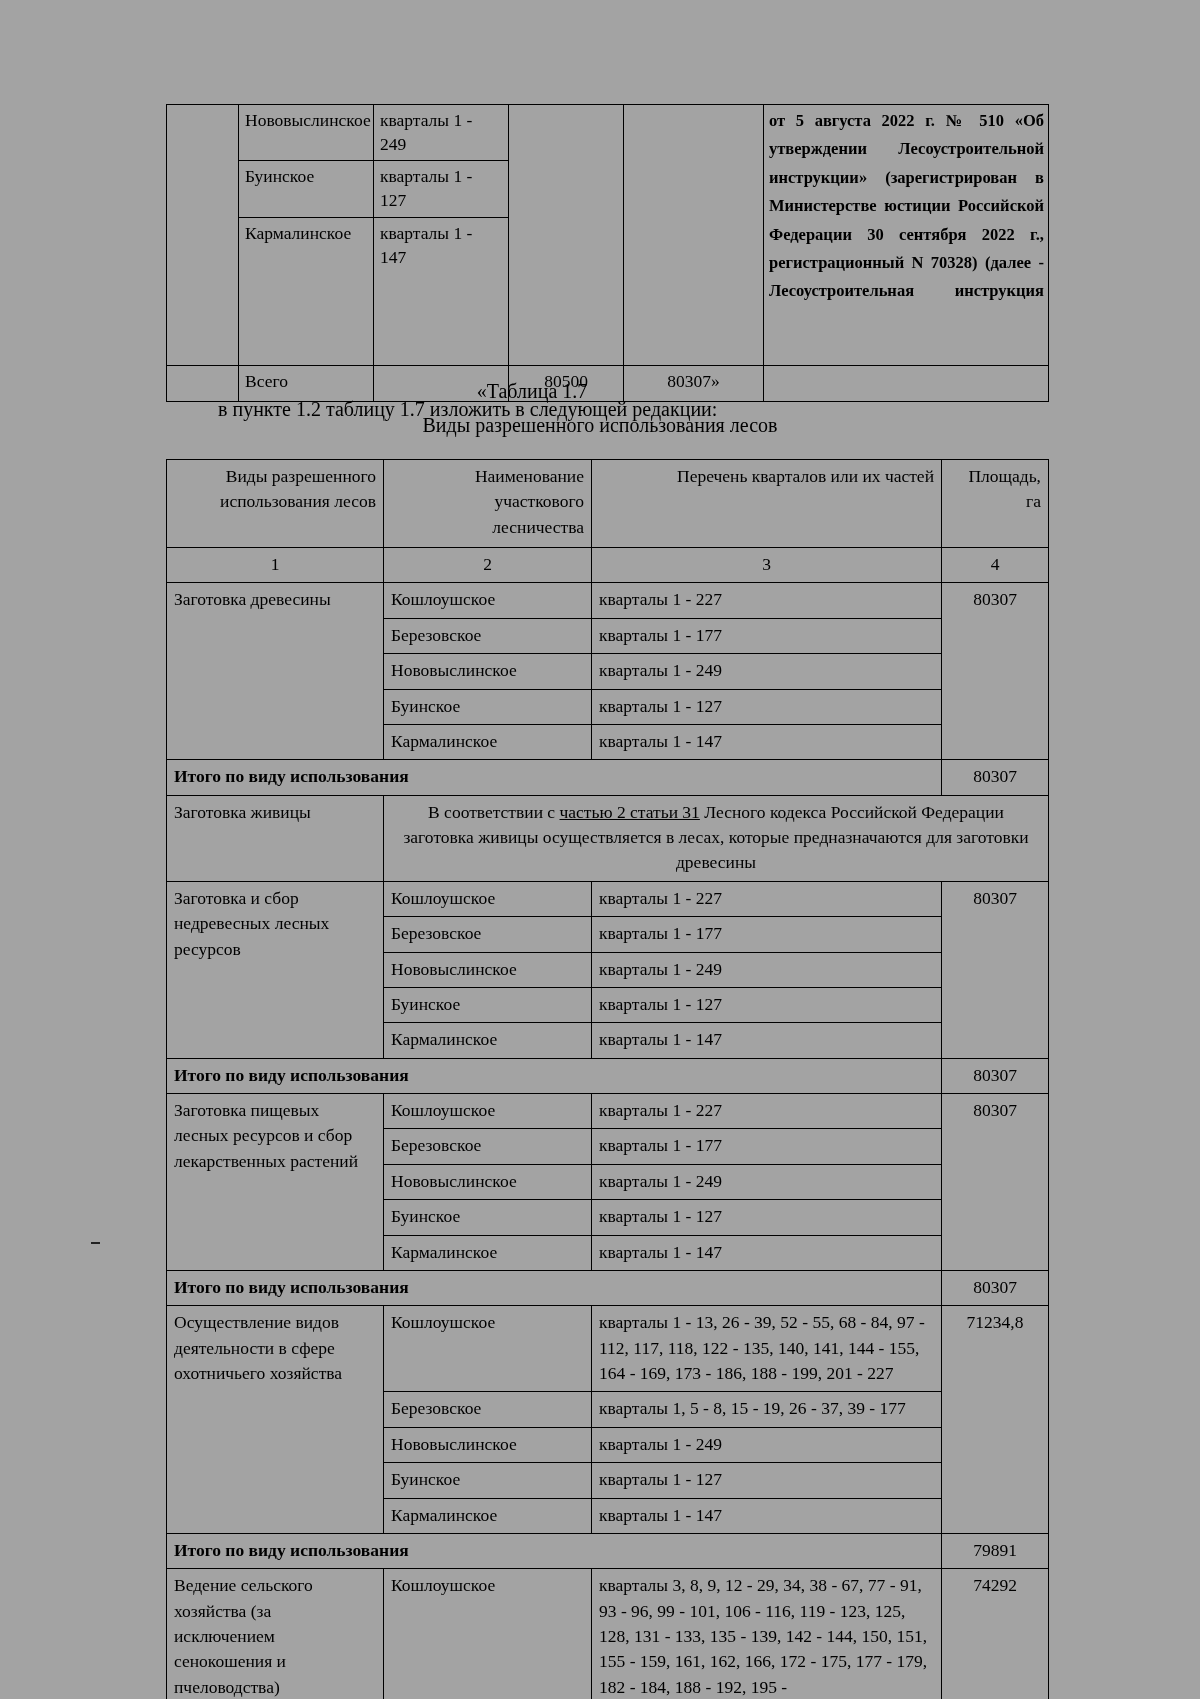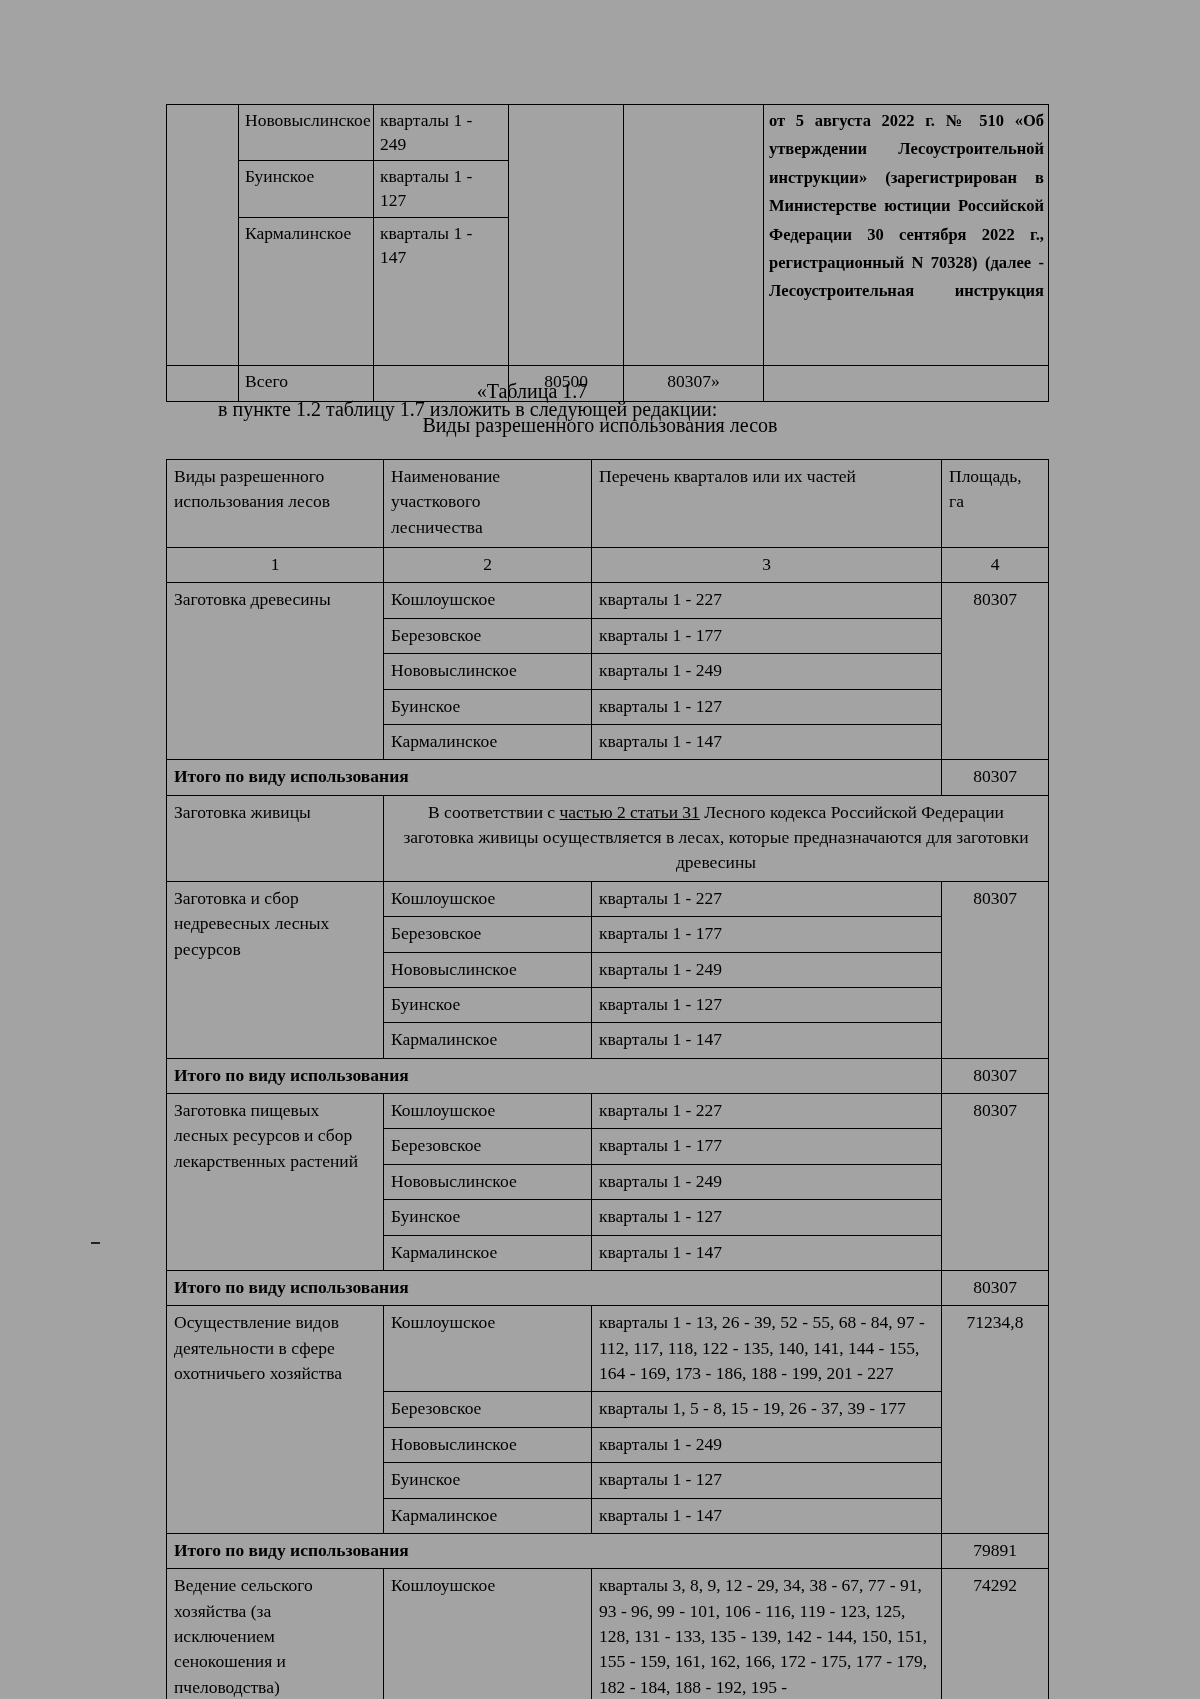--- a/index.html
+++ b/index.html
@@ -98,21 +98,21 @@
     font-size: 17.5px;
     line-height: 1.45;
     padding: 4px 7px 5px 7px;
   }
   .mt-c1 { width: 217px; }
   .mt-c2 { width: 208px; }
   .mt-c3 { width: 350px; }
   .mt-c4 { width: 107px; }
 
   .head-cell {
-    text-align: left;
+    text-align: right;
     vertical-align: top;
   }
   .num-cell {
     text-align: center;
   }
   .total-cell {
     font-weight: bold;
   }
   .area-cell {
     text-align: center;

